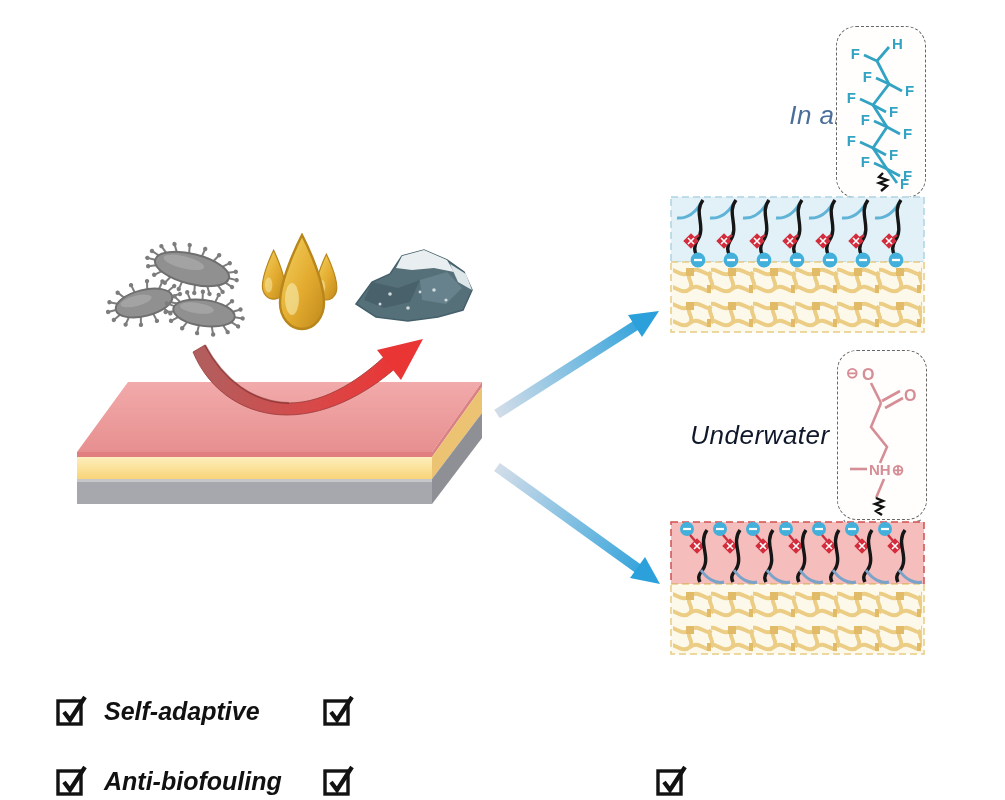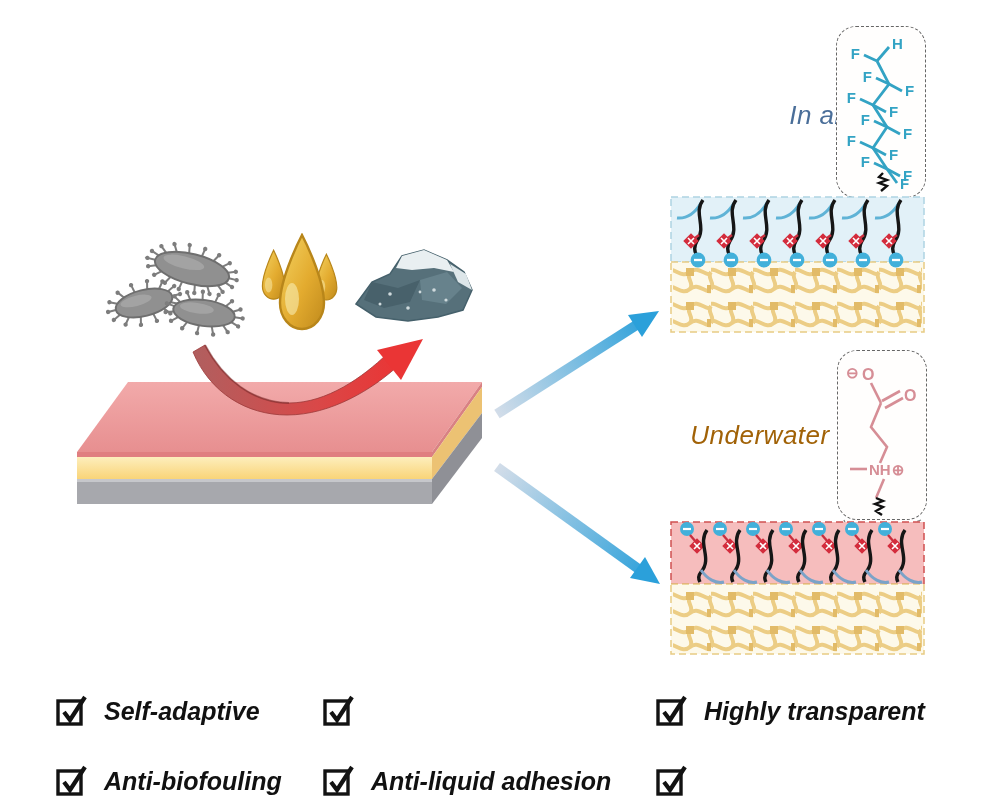--- a/index.html
+++ b/index.html
@@ -1,21 +1,21 @@
 <!DOCTYPE html>
 <html><head>
 <meta charset="utf-8">
 <style>
   html,body{margin:0;padding:0;background:#fff;}
   .canvas{position:relative;width:1005px;height:800px;background:#ffffff;overflow:hidden;
           font-family:"Liberation Sans",sans-serif;}
   .abs{position:absolute;}
   .state-label{font-style:italic;font-size:26px;letter-spacing:.5px;}
   .in-air{color:#4a6e99;}
-  .underwater{color:#a16207;}
+  .underwater{color:#0f172a;}
   .chem-box{border:1.6px dashed #666;border-radius:20px;background:#fffefd;}
   .feature{display:flex;align-items:center;gap:13px;}
   .feature-label{font-weight:bold;font-size:25px;color:#111;white-space:nowrap;font-style:italic;}
   svg{display:block;}
 </style>
 </head>
 <body>
 
 <div class="canvas">
 
@@ -371,40 +371,32 @@
         <path d="M9,18 L15,26 L30,3" stroke="#121212" stroke-width="4.2" fill="none"></path>
       </svg>
     <span class="feature-label">Self-adaptive</span>
   </div>
   <div class="abs feature" style="left:322px;top:694px;">
     <svg width="36" height="34" viewBox="0 0 36 34">
         <rect x="3" y="7" width="23" height="23" fill="#fff" stroke="#121212" stroke-width="3.4"></rect>
         <path d="M9,18 L15,26 L30,3" stroke="#121212" stroke-width="4.2" fill="none"></path>
       </svg>
   </div>
-  <div class="abs feature" style="left:655px;top:694px;">
-    <svg width="36" height="34" viewBox="0 0 36 34">
-        <rect x="3" y="7" width="23" height="23" fill="#fff" stroke="#121212" stroke-width="3.4"></rect>
-        <path d="M9,18 L15,26 L30,3" stroke="#121212" stroke-width="4.2" fill="none"></path>
-      </svg>
-    <span class="feature-label">Highly transparent</span>
-  </div>
   <div class="abs feature" style="left:55px;top:764px;">
     <svg width="36" height="34" viewBox="0 0 36 34">
         <rect x="3" y="7" width="23" height="23" fill="#fff" stroke="#121212" stroke-width="3.4"></rect>
         <path d="M9,18 L15,26 L30,3" stroke="#121212" stroke-width="4.2" fill="none"></path>
       </svg>
     <span class="feature-label">Anti-biofouling</span>
   </div>
   <div class="abs feature" style="left:322px;top:764px;">
     <svg width="36" height="34" viewBox="0 0 36 34">
         <rect x="3" y="7" width="23" height="23" fill="#fff" stroke="#121212" stroke-width="3.4"></rect>
         <path d="M9,18 L15,26 L30,3" stroke="#121212" stroke-width="4.2" fill="none"></path>
       </svg>
-    <span class="feature-label">Anti-liquid adhesion</span>
   </div>
   <div class="abs feature" style="left:655px;top:764px;">
     <svg width="36" height="34" viewBox="0 0 36 34">
         <rect x="3" y="7" width="23" height="23" fill="#fff" stroke="#121212" stroke-width="3.4"></rect>
         <path d="M9,18 L15,26 L30,3" stroke="#121212" stroke-width="4.2" fill="none"></path>
       </svg>
   </div>
 
 </div>
 

